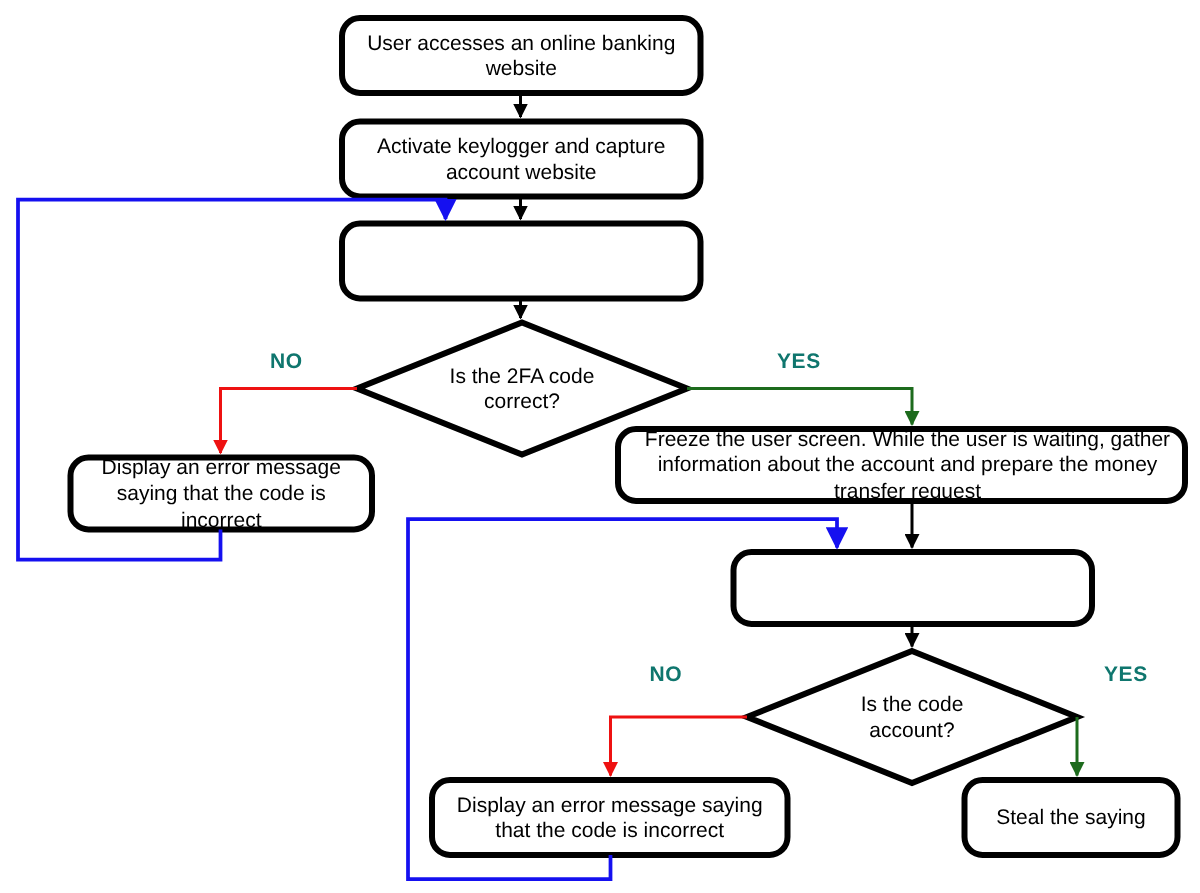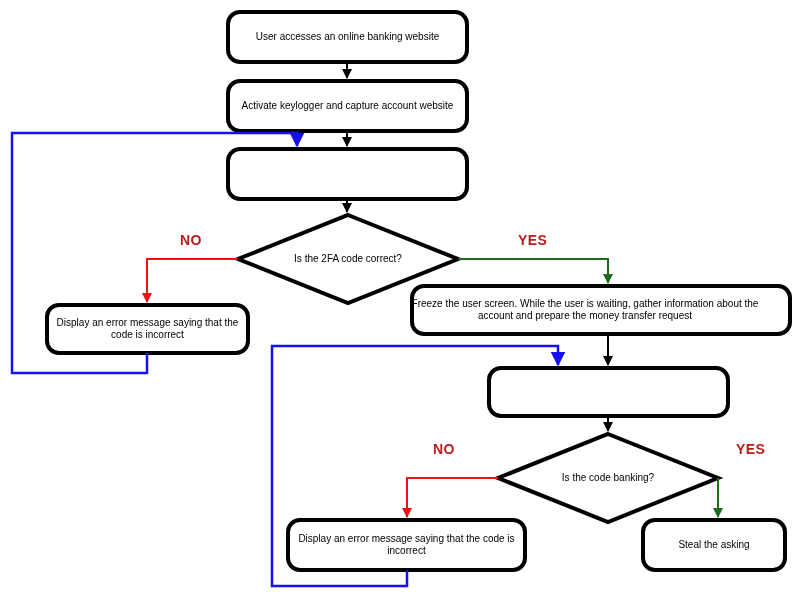--- a/index.html
+++ b/index.html
@@ -24,33 +24,33 @@
     width: 800px;
     height: 595px;
   }
   .node-text {
     position: absolute;
     display: flex;
     align-items: center;
     justify-content: center;
     text-align: center;
     font-family: "Liberation Sans", sans-serif;
-    font-size: 10px;
+    font-size: 14px;
     color: #000000;
     line-height: 1.25;
     pointer-events: none;
     padding: 0 8px;
     box-sizing: border-box;
   }
   .branch-label {
     position: absolute;
     font-family: "Liberation Sans", sans-serif;
     font-size: 14px;
     font-weight: bold;
-    color: #b91c1c;
+    color: #0f766e;
     letter-spacing: 0.4px;
   }
 </style>
 </head>
 <body>
 
 <div id="canvas">
 
   <svg id="flow-svg" viewBox="0 0 800 595" xmlns="http://www.w3.org/2000/svg">
     <defs>
@@ -113,28 +113,28 @@
 
   <div class="node-text" style="left:228px; top:12px; width:239px; height:50px;">User accesses an online banking website</div>
 
   <div class="node-text" style="left:228px; top:81px; width:239px; height:50px;">Activate keylogger and capture account website</div>
 
 
   <div class="node-text" style="left:278px; top:235px; width:140px; height:48px;">Is the 2FA code correct?</div>
 
   <div class="node-text" style="left:47px; top:305px; width:201px; height:48px;">Display an error message saying that the code is incorrect</div>
 
-  <div class="node-text" style="left:396px; top:286px; width:378px; height:48px;">Freeze the user screen. While the user is waiting, gather information about the account and prepare the money transfer request</div>
+  <div class="node-text" style="left:416px; top:286px; width:378px; height:48px;">Freeze the user screen. While the user is waiting, gather information about the account and prepare the money transfer request</div>
 
 
-  <div class="node-text" style="left:548px; top:454px; width:120px; height:48px;">Is the code banking?</div>
+  <div class="node-text" style="left:548px; top:454px; width:120px; height:48px;">Is the code account?</div>
 
   <div class="node-text" style="left:288px; top:520px; width:237px; height:50px;">Display an error message saying that the code is incorrect</div>
 
-  <div class="node-text" style="left:643px; top:520px; width:142px; height:50px;">Steal the asking</div>
+  <div class="node-text" style="left:643px; top:520px; width:142px; height:50px;">Steal the saying</div>
 
   <div class="branch-label" style="left:180px; top:232px;">NO</div>
 
   <div class="branch-label" style="left:518px; top:232px;">YES</div>
 
   <div class="branch-label" style="left:433px; top:441px;">NO</div>
 
   <div class="branch-label" style="left:736px; top:441px;">YES</div>
 
 </div>

